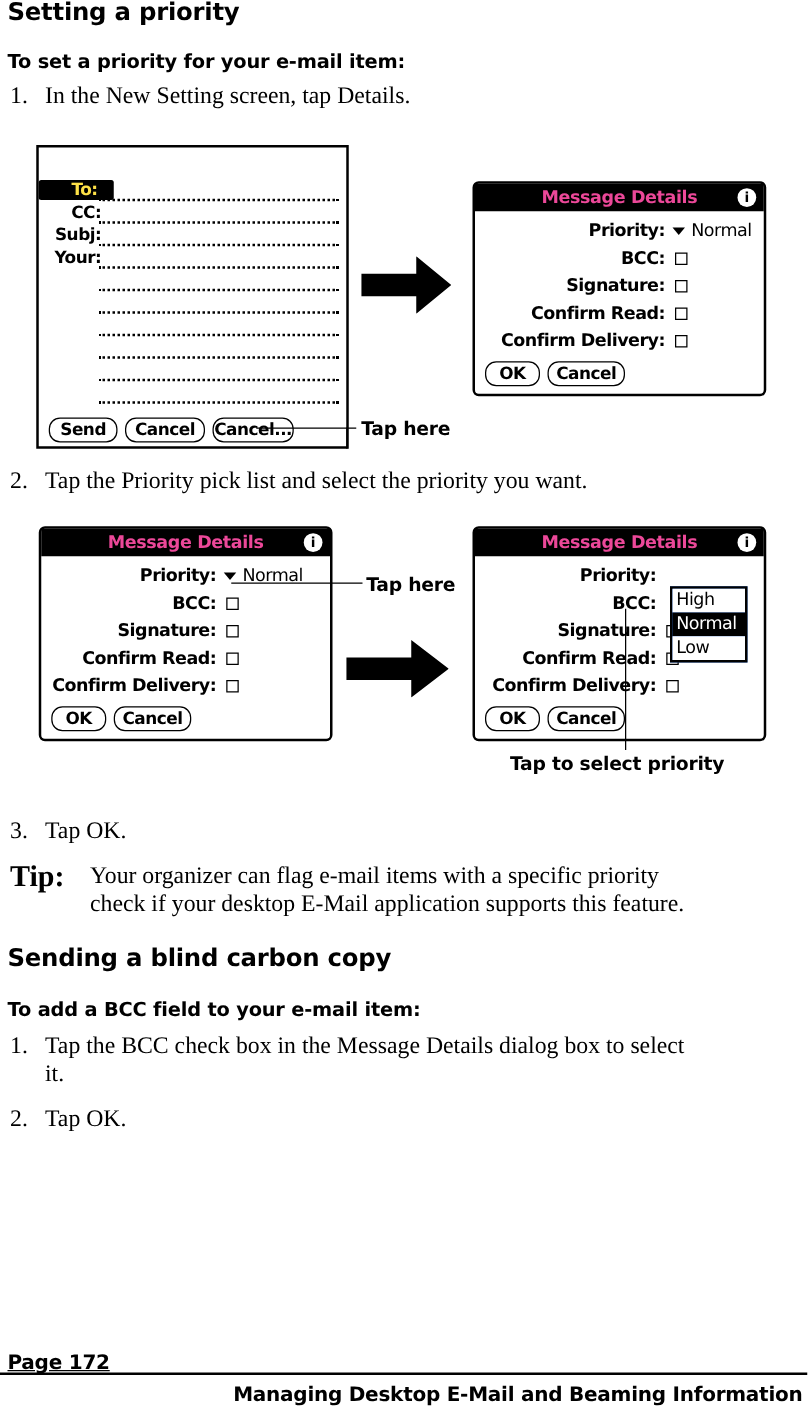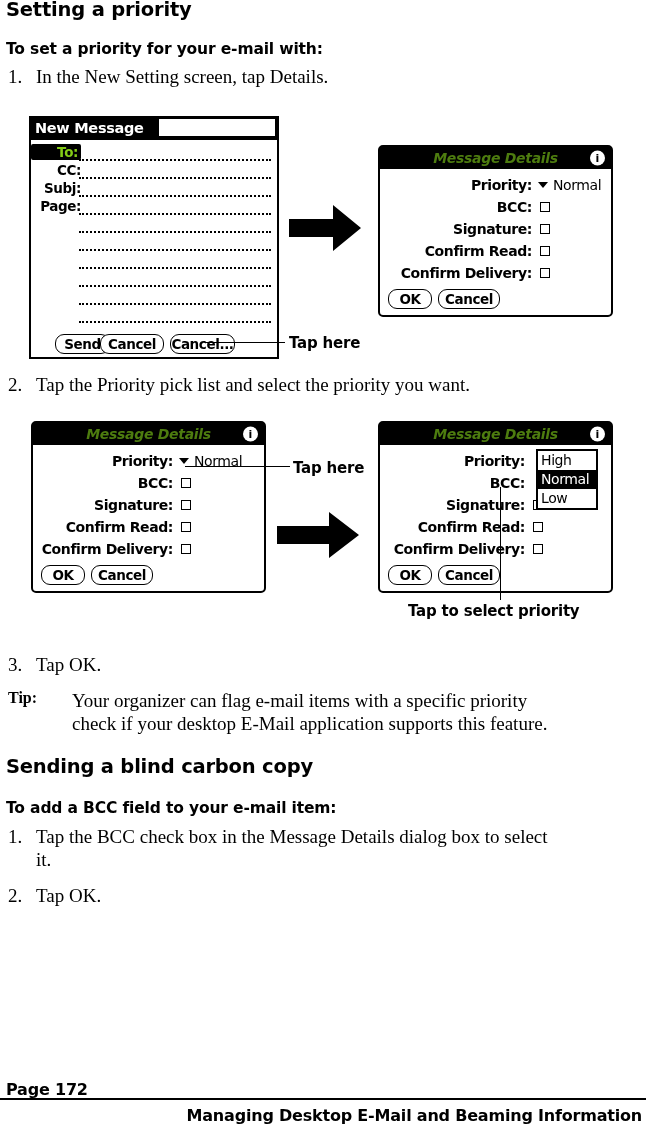--- a/index.html
+++ b/index.html
@@ -44,21 +44,21 @@
     position: absolute;
     font-family: "Liberation Serif", serif;
     font-size: 19px;
     line-height: 23px;
     color: #000;
   }
   .tiplabel {
     position: absolute;
     font-family: "Liberation Serif", serif;
     font-weight: bold;
-    font-size: 16px;
+    font-size: 24px;
     color: #000;
   }
 
   
   .callout {
     position: absolute;
     font-family: "DejaVu Sans", sans-serif;
     font-weight: bold;
     font-size: 15px;
     letter-spacing: -0.2px;
@@ -96,23 +96,22 @@
     height: 22px;
     background: #000;
     display: flex;
     align-items: center;
     justify-content: center;
   }
   .titlebar .tb-text {
     font-family: "DejaVu Sans", sans-serif;
     font-weight: bold;
     font-size: 14px;
-    color: #4d7c0f;
+    color: #ec4899;
     letter-spacing: -0.3px;
-    font-style: italic;
   }
   .info-icon {
     position: absolute;
     right: 6px;
     top: 50%;
     transform: translateY(-50%);
     width: 15px; height: 15px;
     border-radius: 50%;
     background: #fff;
     color: #000;
@@ -156,23 +155,23 @@
   .field-label {
     font-family: "DejaVu Sans", sans-serif;
     font-weight: bold;
     font-size: 13.5px;
     text-align: right;
     width: 50px;
     letter-spacing: -0.4px;
   }
   .field-label.sel {
     background: #000;
-    color: #84cc16;
+    color: #fde047;
     border-radius: 2px;
-    padding-right: 3px;
+    padding-right: 13px;
     width: 47px;
   }
   .dotline {
     position: absolute;
     height: 0;
     border-top: 2px dotted #000;
   }
 
   .pbtn {
     position: absolute;
@@ -226,20 +225,21 @@
     color: #000;
   }
 
   
   .picklist {
     position: absolute;
     border: 2px solid #000;
     background: #3b82f6;
     box-sizing: border-box;
     z-index: 5;
+    margin-top: 20px;
   }
   .pick-item {
     font-family: "DejaVu Sans", sans-serif;
     font-size: 14px;
     letter-spacing: -0.4px;
     padding: 0 3px;
     height: 19px;
     line-height: 19px;
     color: #000;
     background: #fff;
@@ -262,57 +262,53 @@
     font-size: 16px;
     letter-spacing: -0.2px;
     color: #000;
   }
 </style>
 </head>
 <body>
 
 <div class="h1" style="left:6px; top:-2px;">Setting a priority</div>
 
-<div class="h2" style="left:6px; top:40px;">To set a priority for your e-mail with:</div>
+<div class="h2" style="left:6px; top:40px;">To set a priority for your e-mail item:</div>
 
 <div class="num" style="left:8px; top:65px;">1.</div>
 <div class="para" style="left:36px; top:65px;">In the New Setting screen, tap Details.</div>
 
 <div class="pda" style="left:29px; top:116px; width:250px; height:243px;">
 
-  <div class="nm-titlebar">
-    <div class="nm-title-white"></div>
-    <div class="nm-title-text">New Message</div>
-  </div>
 
   <div class="field-row" style="top:26px; left:0px; width:90px;">
     <span class="field-label sel">To:</span>
   </div>
   <div class="field-row" style="top:44px; left:0px; width:90px;">
     <span class="field-label">CC:</span>
   </div>
   <div class="field-row" style="top:62px; left:0px; width:90px;">
     <span class="field-label">Subj:</span>
   </div>
   <div class="field-row" style="top:80px; left:0px; width:90px;">
-    <span class="field-label">Page:</span>
+    <span class="field-label">Your:</span>
   </div>
 
   <div class="dotline" style="left:48px; top:41px;  width:192px;"></div>
   <div class="dotline" style="left:48px; top:59px;  width:192px;"></div>
   <div class="dotline" style="left:48px; top:77px;  width:192px;"></div>
   <div class="dotline" style="left:48px; top:95px;  width:192px;"></div>
   <div class="dotline" style="left:48px; top:113px; width:192px;"></div>
   <div class="dotline" style="left:48px; top:131px; width:192px;"></div>
   <div class="dotline" style="left:48px; top:149px; width:192px;"></div>
   <div class="dotline" style="left:48px; top:167px; width:192px;"></div>
   <div class="dotline" style="left:48px; top:185px; width:192px;"></div>
   <div class="dotline" style="left:48px; top:203px; width:192px;"></div>
 
-  <div class="pbtn" style="left:8px;   top:216px; width:55px;margin-left:16px;">Send</div>
+  <div class="pbtn" style="left:8px;   top:216px; width:55px;">Send</div>
   <div class="pbtn" style="left:69px;  top:216px; width:64px;">Cancel</div>
   <div class="pbtn" style="left:139px; top:216px; width:65px;">Cancel...</div>
 </div>
 
 <div class="leader-v" style="left:277px; top:342px; height:17px;"></div>
 <div class="leader-h" style="left:205px; top:342px; width:80px;"></div>
 <div class="callout" style="left:289px; top:334px;">Tap here</div>
 
 <svg class="arrow" style="left:289px; top:205px;" width="72" height="46" viewBox="0 0 72 46">
   <path d="M0,14 L44,14 L44,0 L72,23 L44,46 L44,32 L0,32 Z" fill="#000"></path>
@@ -448,14 +444,14 @@
 <div class="h2" style="left:6px; top:799px;">To add a BCC field to your e-mail item:</div>
 
 <div class="num" style="left:8px; top:825px;">1.</div>
 <div class="para" style="left:36px; top:825px;">Tap the BCC check box in the Message Details dialog box to select</div>
 <div class="para" style="left:36px; top:848px;">it.</div>
 
 <div class="num" style="left:8px; top:884px;">2.</div>
 <div class="para" style="left:36px; top:884px;">Tap OK.</div>
 
 <div class="footer-rule" style="top:1098px;"></div>
-<div class="footer-text" style="left:6px; top:1080px;">Page 172</div>
+<div class="footer-text" style="left:6px; top:1080px;text-decoration:underline;">Page 172</div>
 <div class="footer-text" style="right:4px; top:1106px;">Managing Desktop E-Mail and Beaming Information</div>
 
 </body></html>

